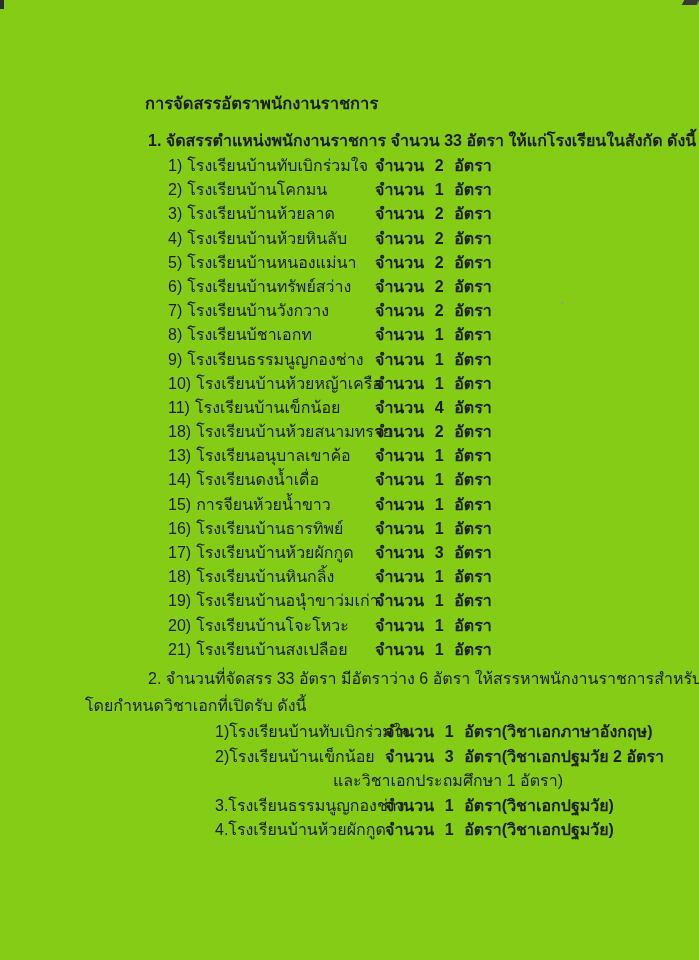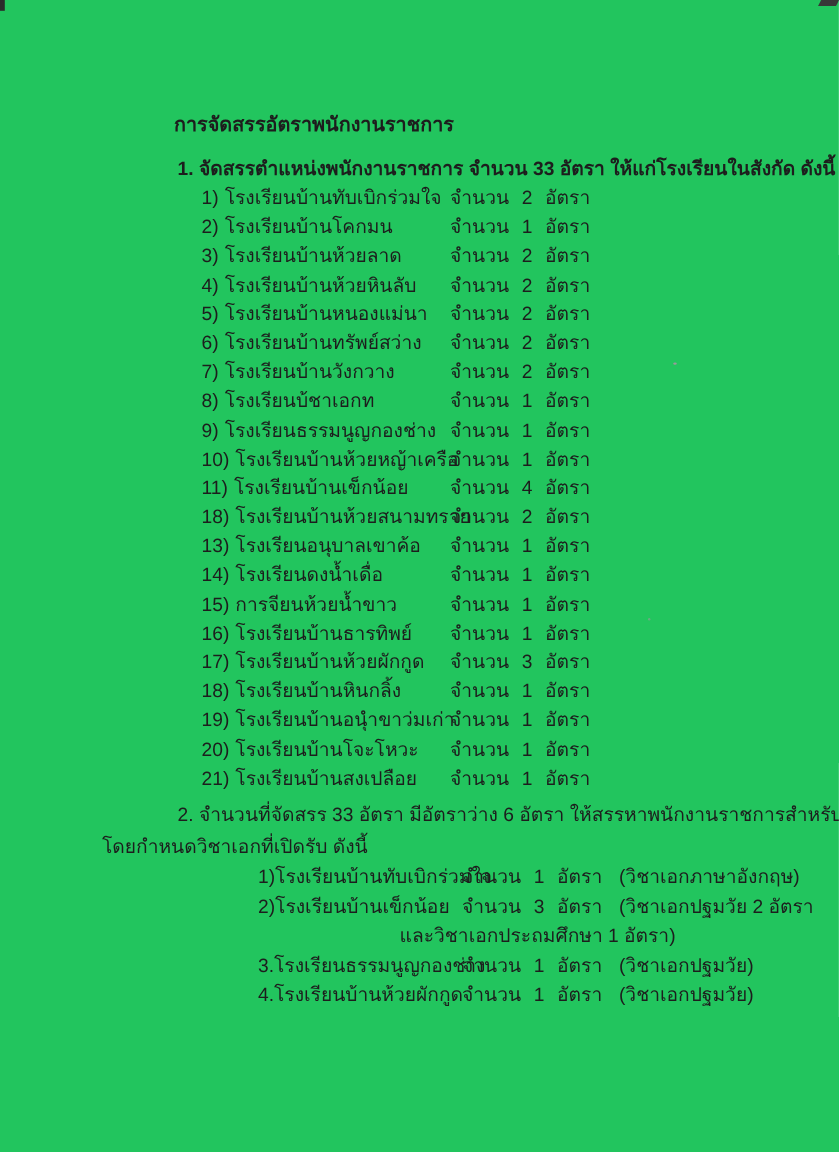--- a/index.html
+++ b/index.html
@@ -4,21 +4,21 @@
 <style>
   html,body{margin:0;padding:0;}
   body{
     width:699px;height:960px;
     background:#e9e9e9;
     font-family:"Liberation Sans","DejaVu Sans",sans-serif;
   }
   .page{
     position:relative;
     width:699px;height:960px;
-    background:#22c55e;
+    background:#84cc16;
     color:#1d1d1d;
     font-size:16px;
     overflow:hidden;
   }
   
   .corner-tl{position:absolute;left:0;top:0;width:4px;height:9px;background:#2b2b2b;}
   .corner-tr{position:absolute;right:1px;top:0;width:15px;height:5px;background:#383838;transform:skewX(-28deg);}
   .speck{position:absolute;background:#9a9a9a;border-radius:50%;}
   .speck.s1{left:561px;top:302px;width:3px;height:2px;}
   .speck.s2{left:540px;top:515px;width:2px;height:2px;opacity:.6;}
@@ -33,25 +33,25 @@
     font-weight:bold;
   }
   .list{position:absolute;}
   .list-s1{left:168px;top:154px;width:520px;}
   .list-s2{left:215px;top:720px;width:470px;}
 
   .row{display:flex;align-items:flex-start;height:24.2px;line-height:24.2px;white-space:nowrap;}
   .row .no{margin-right:5px;}
   .list-s1 .no-name{width:207px;flex:0 0 207px;overflow:visible;display:flex;}
   .list-s2 .no-name{width:170px;flex:0 0 170px;overflow:visible;display:flex;}
-  .qty{display:flex;white-space:nowrap;}
+  .qty{display:flex;white-space:nowrap;font-weight:bold;}
   .qlabel{display:inline-block;}
   .qnum{display:inline-block;width:30px;text-align:center;}
   .unit{display:inline-block;}
-  .major{margin-left:14px;}
+  .major{}
 
   .s2row{display:block;height:auto;min-height:24.6px;line-height:24.6px;}
   .s2row .row-line{display:flex;align-items:flex-start;white-space:nowrap;}
   .major-cont{margin-left:118px;line-height:24.6px;white-space:nowrap;}
 
   .s2-heading-1{position:absolute;left:148px;top:666px;white-space:nowrap;}
   .s2-heading-2{position:absolute;left:85px;top:693px;white-space:nowrap;}
 </style>
 </head>
 <body>

